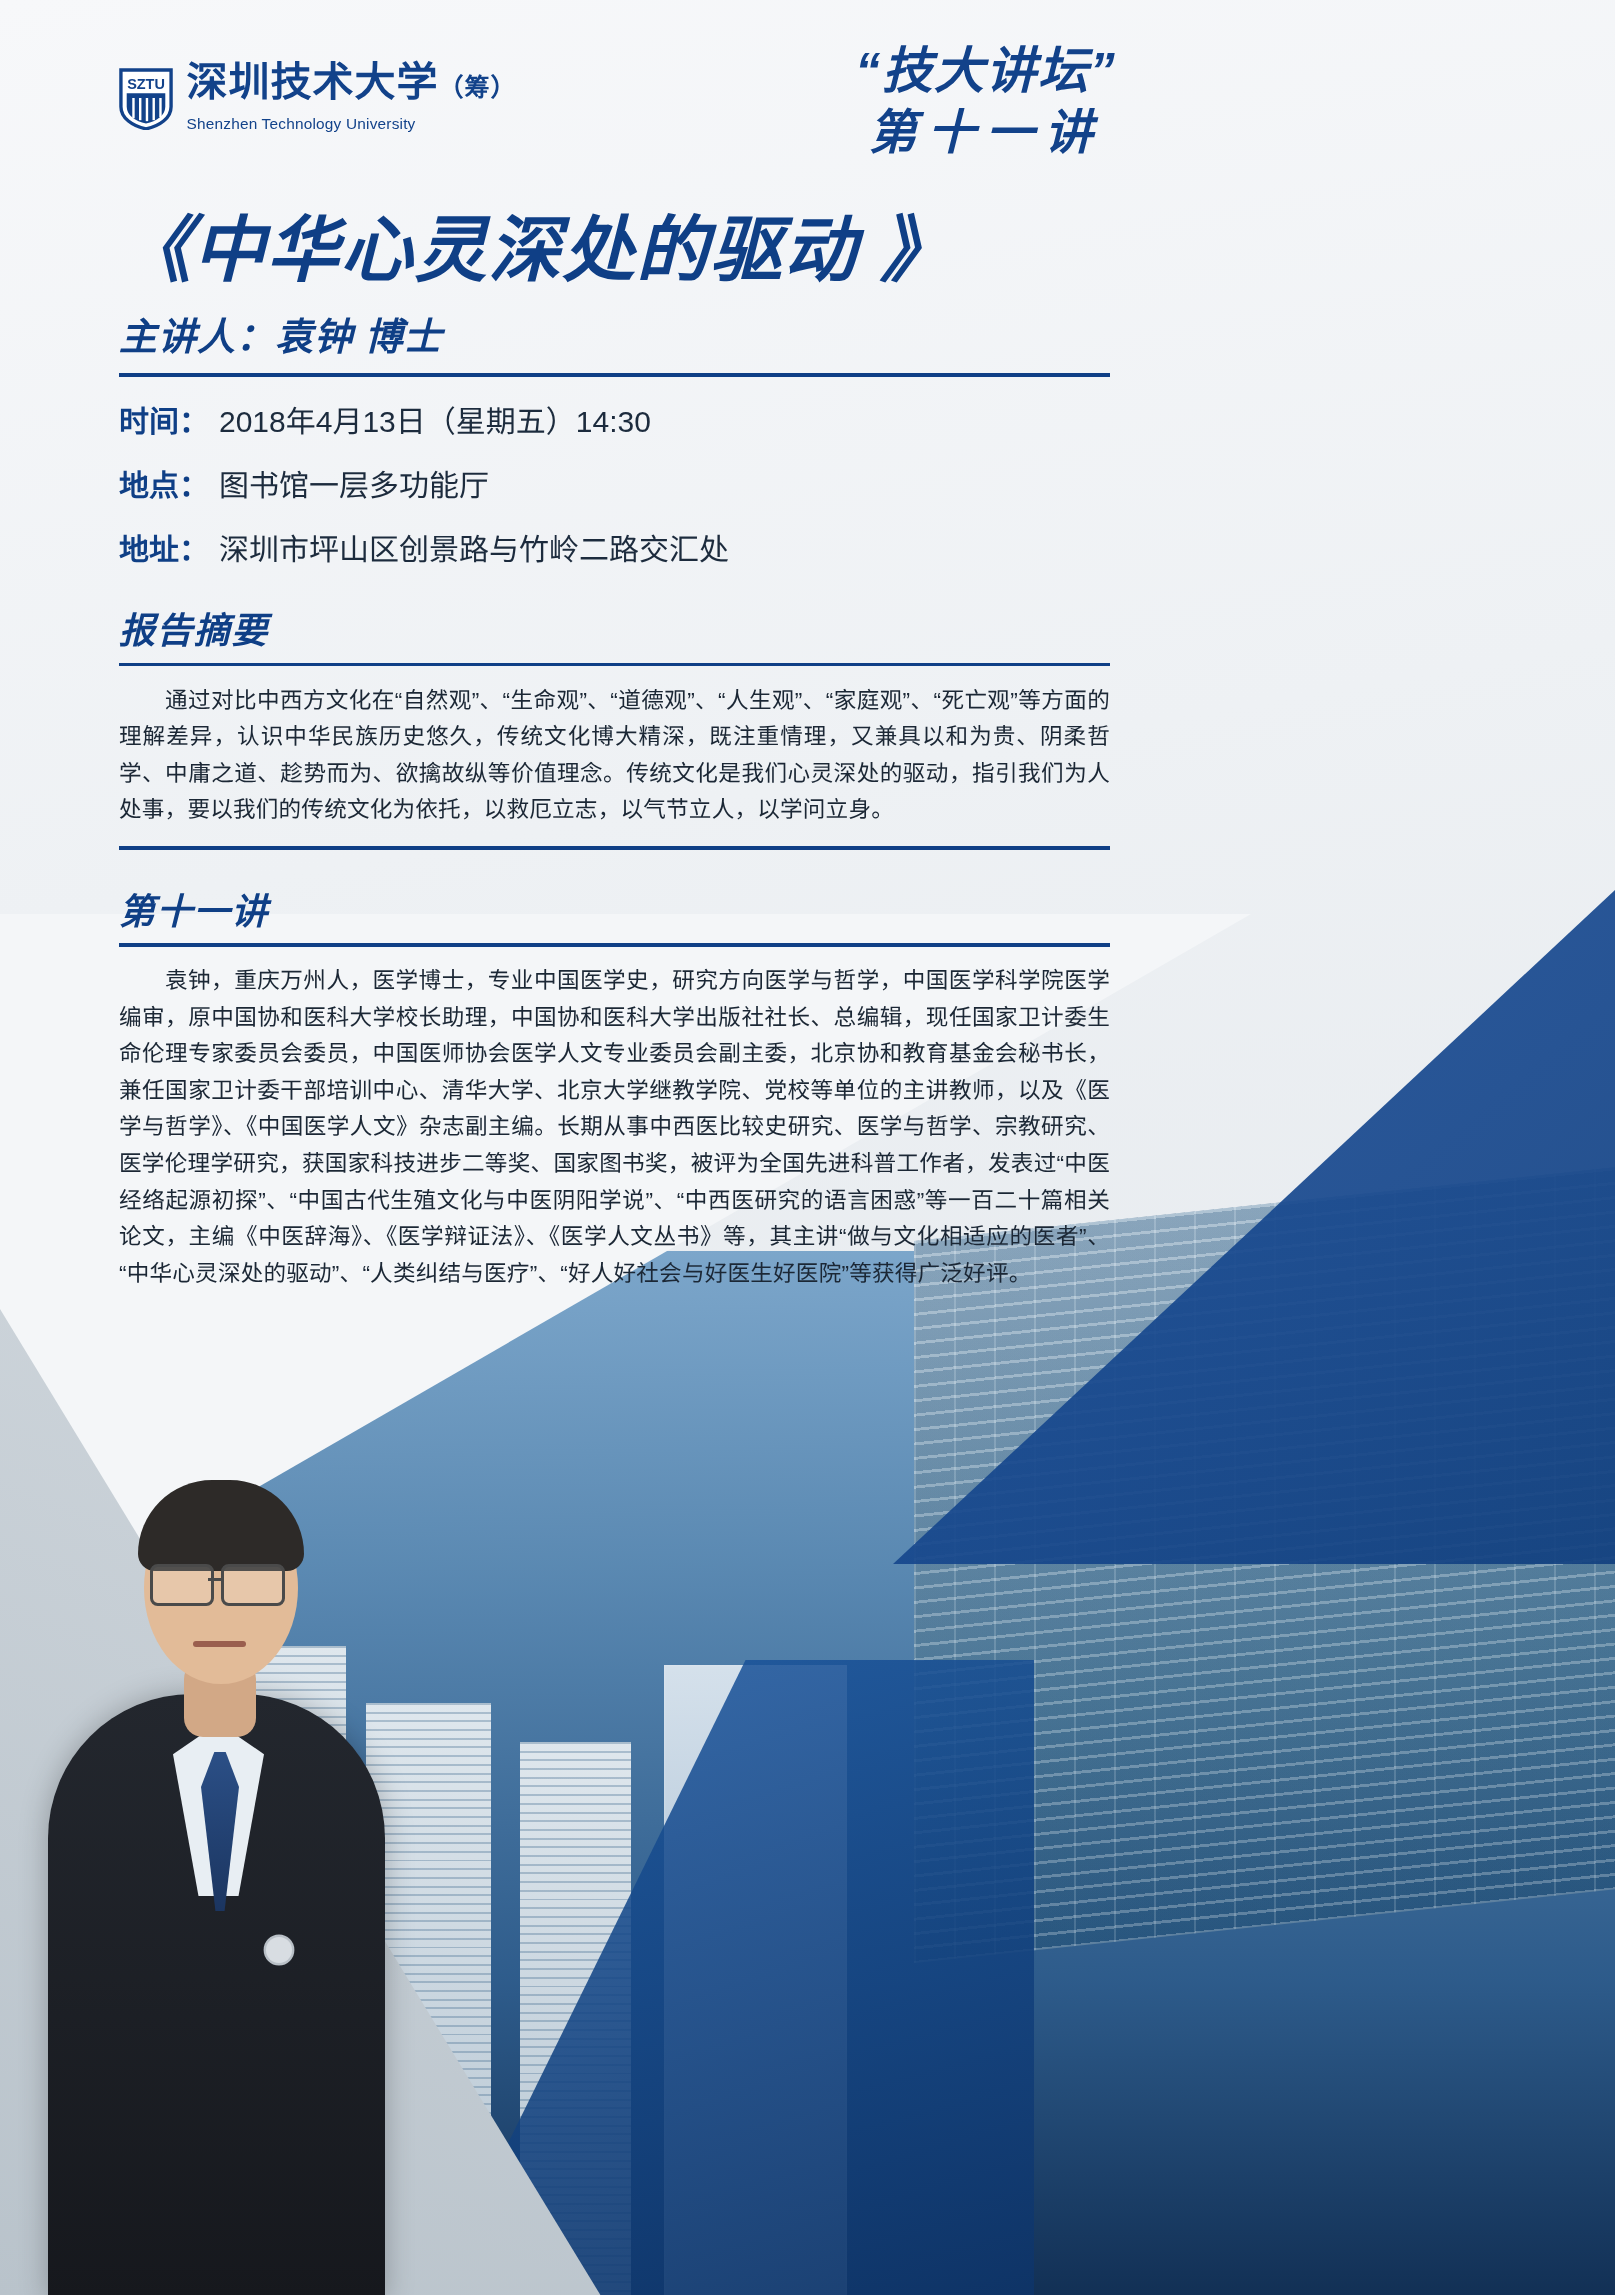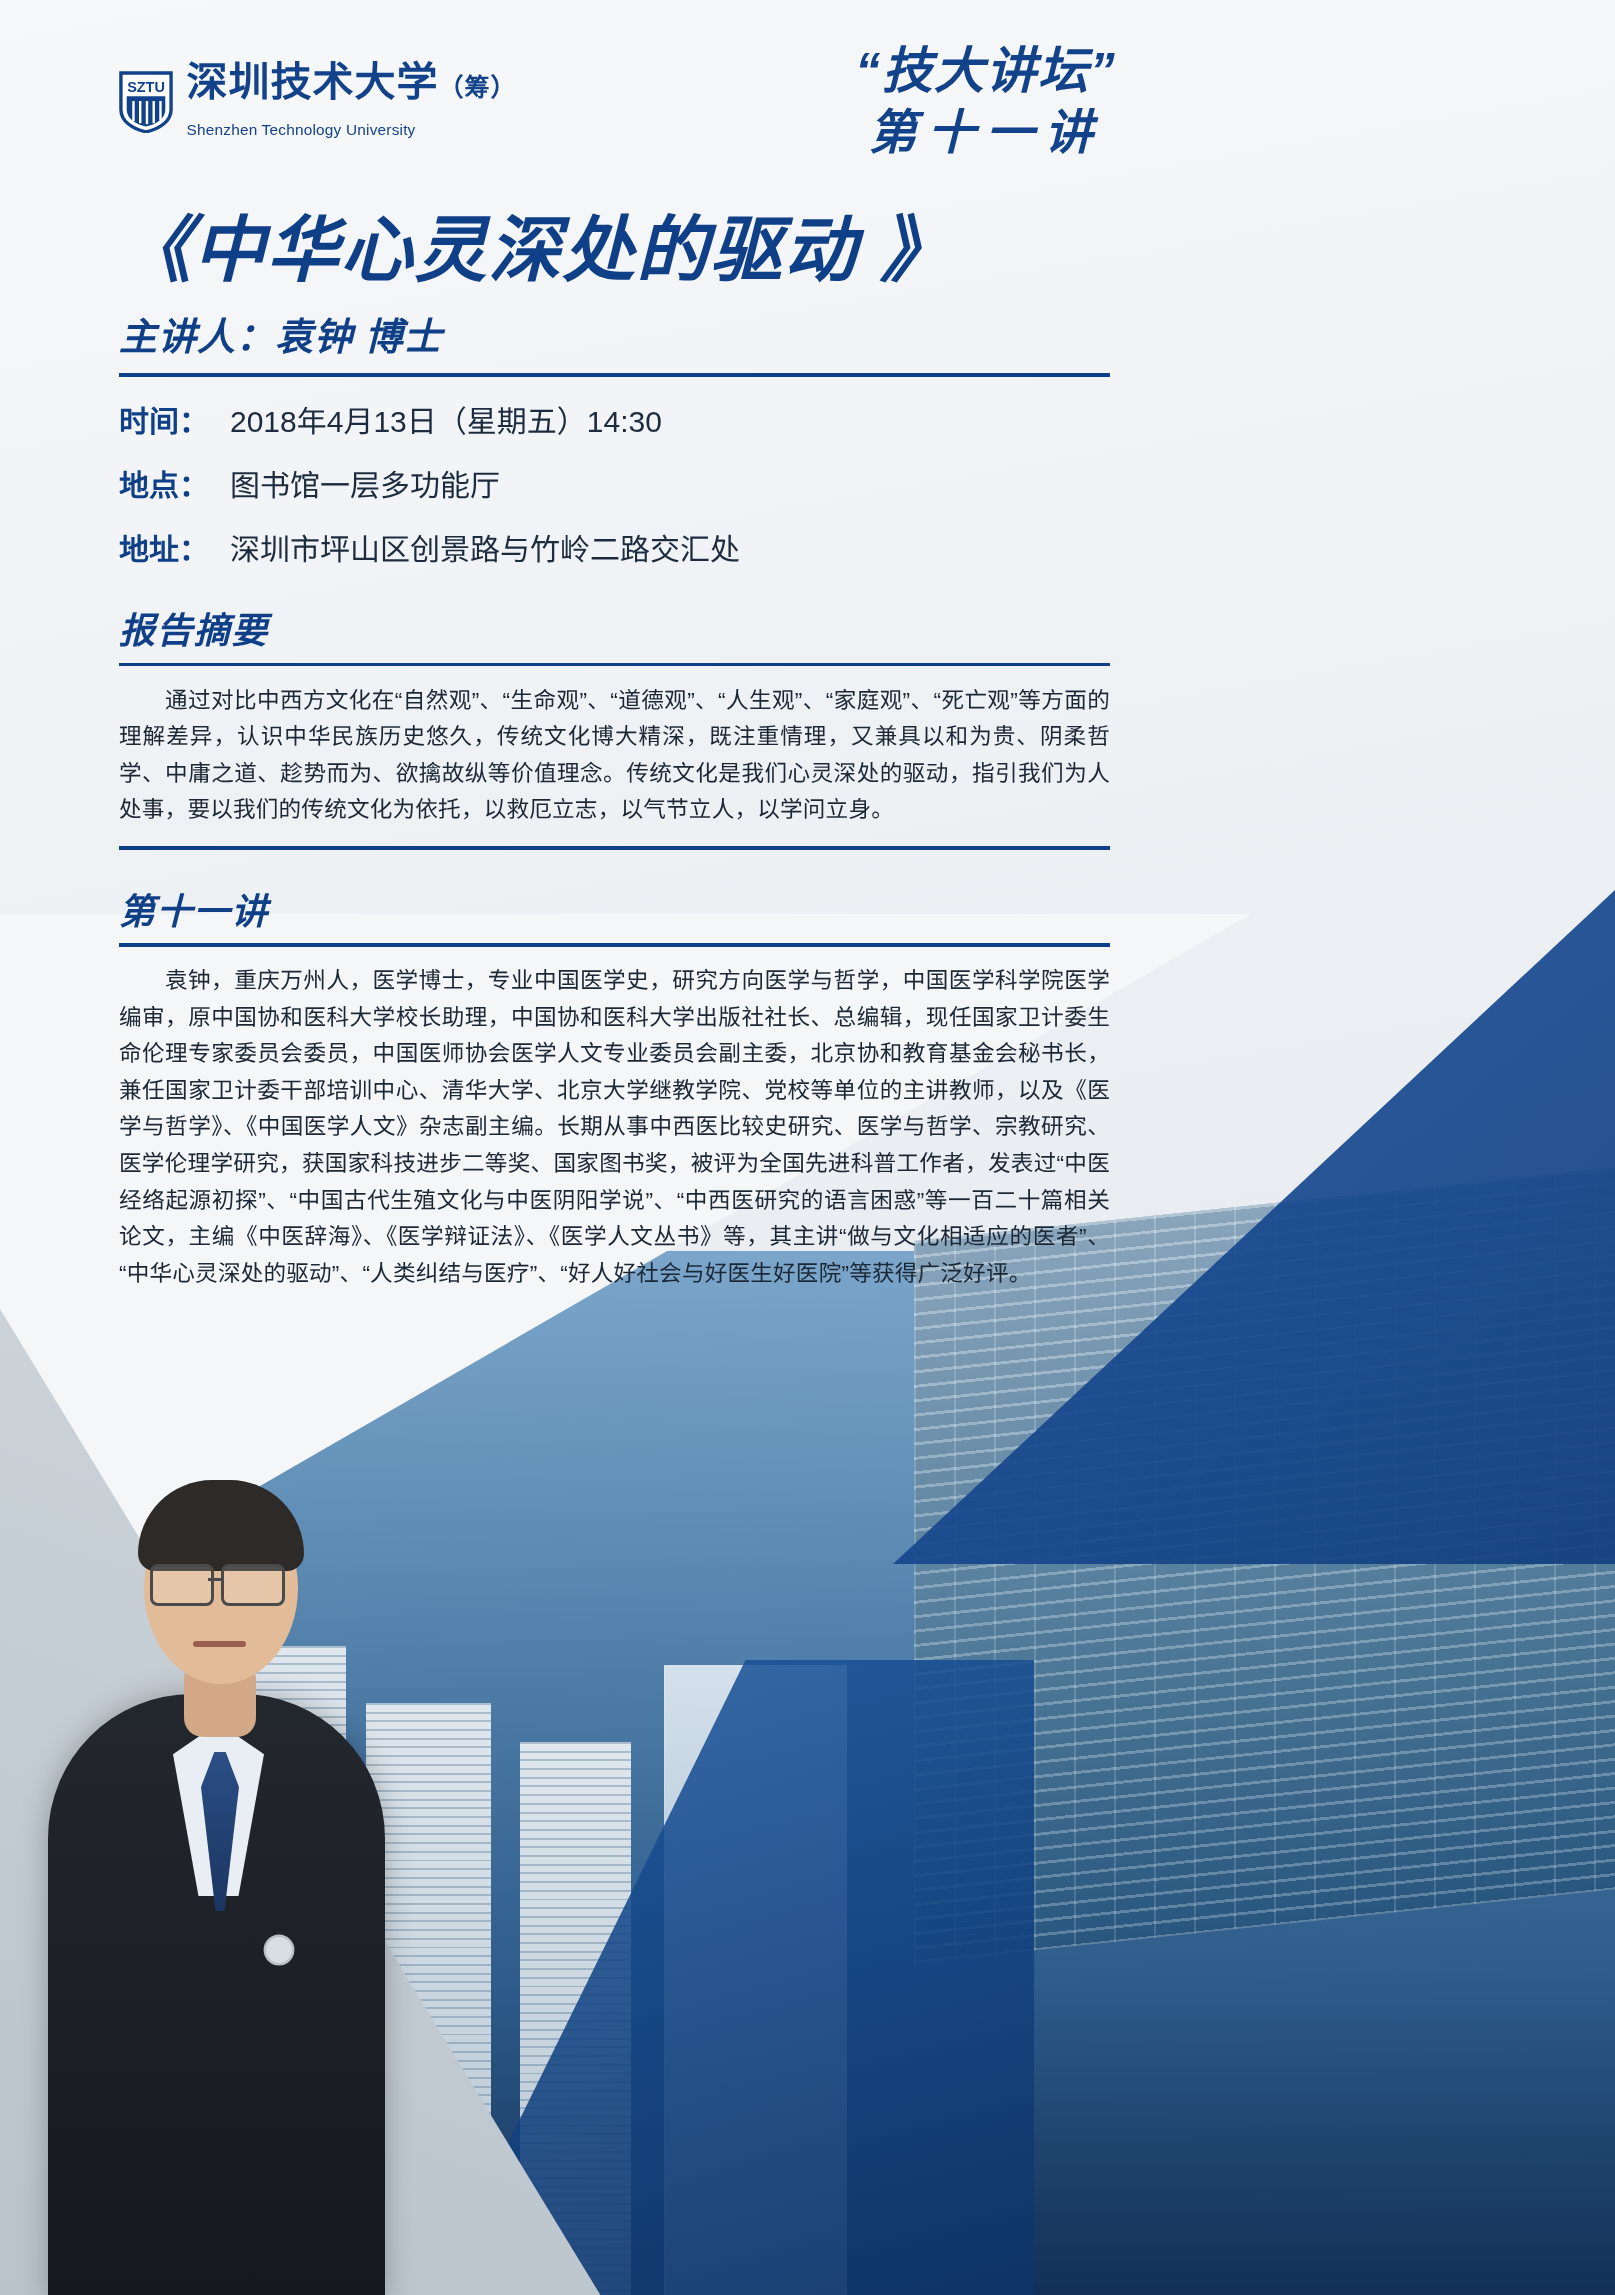--- a/index.html
+++ b/index.html
@@ -146,21 +146,21 @@
     line-height: 1.0;
   }
   .logo-text-cn .sup {
     font-size: 25px;
     font-weight: 600;
   }
   .logo-text-en {
     font-size: 15.4px;
     color: #12428a;
     letter-spacing: 0.2px;
-    margin-top: 18px;
+    margin-top: 12px;
   }
   .forum-badge {
     position: absolute;
     left: 808px;
     top: 43px;
     width: 356px;
     text-align: center;
     color: #12428a;
   }
   .forum-badge .line1 {
@@ -214,21 +214,21 @@
     margin-top: 20px;
     font-size: 30px;
     color: #14325c;
   }
   .info-label {
     font-weight: 800;
     color: #0f3f86;
     white-space: nowrap;
   }
   .info-value {
-    margin-left: 21px;
+    margin-left: 10px;
     color: #1c2b3d;
     white-space: nowrap;
   }
   .section-title {
     margin-top: 32px;
     font-size: 36px;
     font-weight: 800;
     color: #0f3f86;
     font-style: italic;
     letter-spacing: 1.4px;

